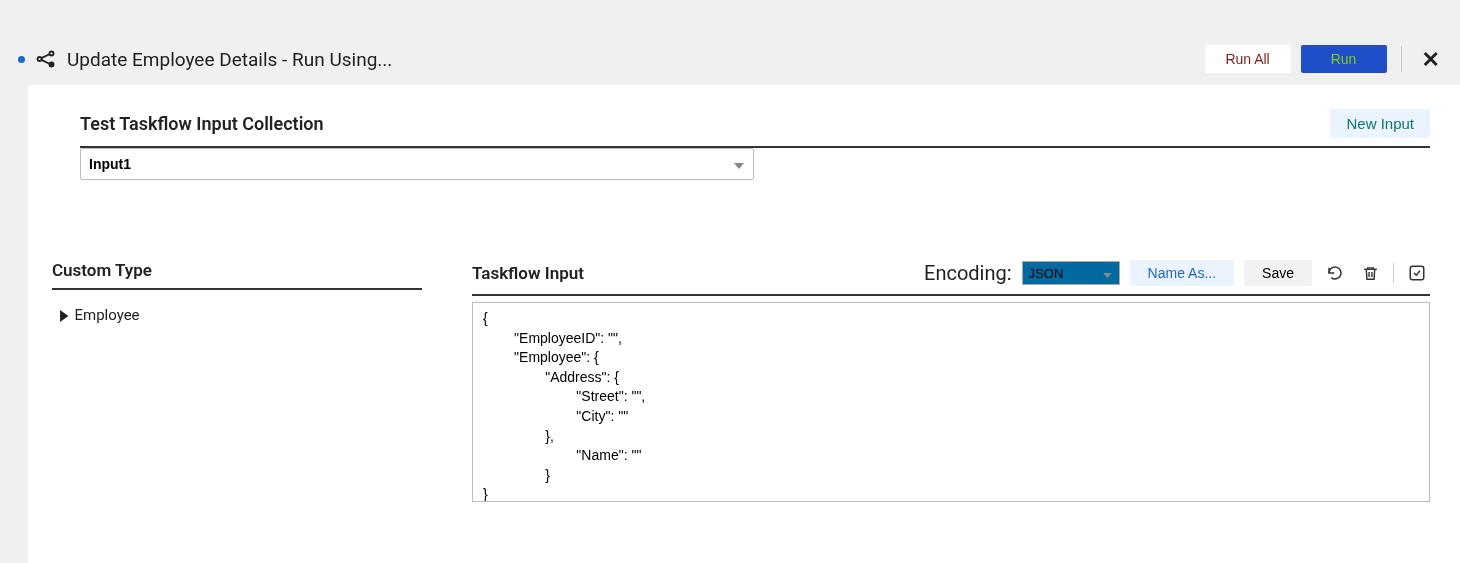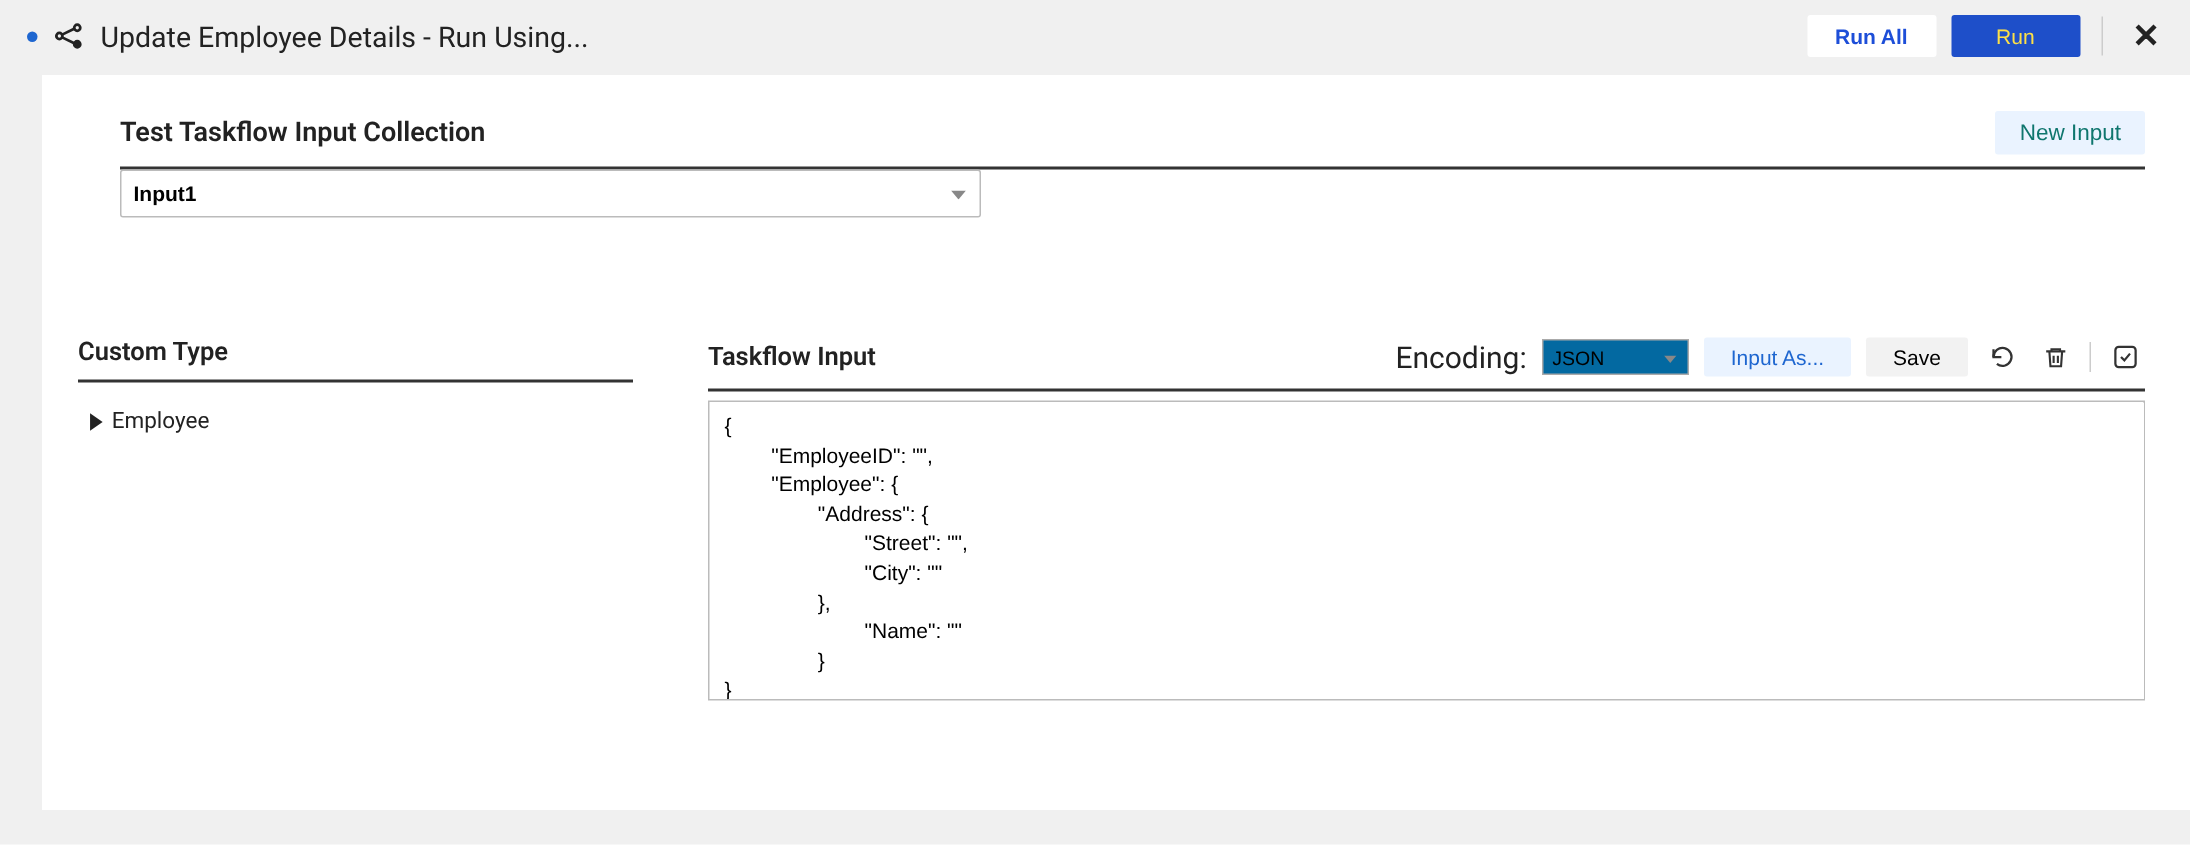--- a/index.html
+++ b/index.html
@@ -12,61 +12,62 @@
     font-size: 14px;
     width: 1460px;
     height: 563px;
     overflow: hidden;
   }
   .header-bar {
     display: flex;
     align-items: center;
     padding: 10px 14px 12px 18px;
     background: #f0f0f0;
+    margin-top: 35px;
   }
   .header-left { display:flex; align-items:center; flex:1; gap:10px; }
   .dot-unsaved { width:7px; height:7px; border-radius:50%; background:#1e66d0; }
   .flow-icon svg { display:block; }
   .header-title { font-size:19px; color:#222; }
   .header-actions { display:flex; align-items:center; gap:10px; }
   .btn {
     height:28px;
     min-width:86px;
     padding:0 18px;
     font-size:14px;
     border:none;
     border-radius:2px;
     cursor:pointer;
     display:inline-flex;
     align-items:center;
     justify-content:center;
   }
-  .btn-runall { background:#fff; color:#1d4ed8; font-weight:700;}
-  .btn-run { background:#1e4fc9; color:#fde047; font-weight:500;}
+  .btn-runall { background:#fff; color:#7f1d1d; font-weight:400;}
+  .btn-run { background:#1e4fc9; color:#84cc16; font-weight:500;}
   .vdiv { width:1px; height:26px; background:#ccc; margin:0 4px; }
   .close-x { font-size:22px; cursor:pointer; padding:0 6px; font-weight:bold; color:#222;}
   .panel {
     background:#fff;
     margin:0 0 0 28px;
     padding:24px 30px 0 24px;
     min-height:490px;
   }
   .panel-head { display:flex; align-items:center; border-bottom:2px solid #333; padding-bottom:8px;margin-left:28px;}
   .panel-title { font-size:18px; font-weight:600; flex:1; }
   .new-input-btn {
     background:#eaf3ff;
     color:#0f766e;
     border:none;
     padding:6px 16px;
     font-size:15px;
     border-radius:2px;
     cursor:pointer;
   }
   .select-label { margin:30px 0 10px 28px; font-size:15px; }
-  .select-wrap { position:relative; width:574px; margin-left:28px; }
+  .select-wrap { position:relative; width:674px; margin-left:28px; }
   .select-input {
     width:100%;
     height:32px;
     border:1px solid #bbb;
     border-radius:2px;
     padding:0 30px 0 8px;
     font-size:14px;
     font-weight:600;
     background:#fff;
   }
@@ -165,21 +166,21 @@
         <span class="title">Taskflow Input</span>
         <span class="enc-label">Encoding:</span>
         <span class="enc-select-wrap">
           <input class="enc-select" readonly="" value="JSON" style="">
           <span class="enc-caret">
             <svg width="9" height="5" viewBox="0 0 10 6">
                 <path d="M0 0 L5 6 L10 0 Z" fill="#888"></path>
               </svg>
           </span>
         </span>
-        <button class="tool-btn">Input As...</button>
+        <button class="tool-btn">Name As...</button>
         <button class="tool-btn disabled">Save</button>
         <button class="icon-btn">
           <svg width="18" height="18" viewBox="0 0 24 24" fill="none" stroke="#333" stroke-width="2">
               <path d="M4 12a8 8 0 1 1 3 6.2"></path>
               <path d="M4 5v7h7"></path>
             </svg>
         </button>
         <button class="icon-btn">
           <svg width="17" height="17" viewBox="0 0 24 24" fill="none" stroke="#333" stroke-width="2">
               <path d="M3 6h18"></path>

